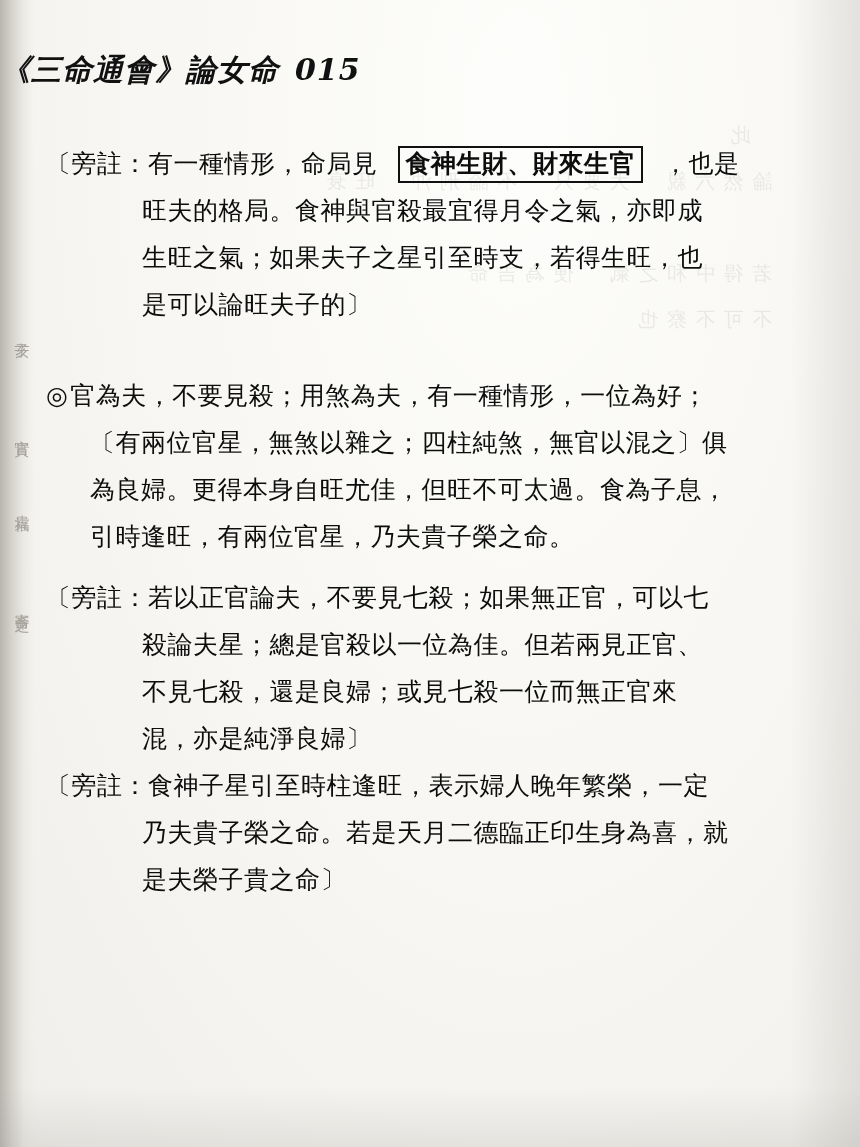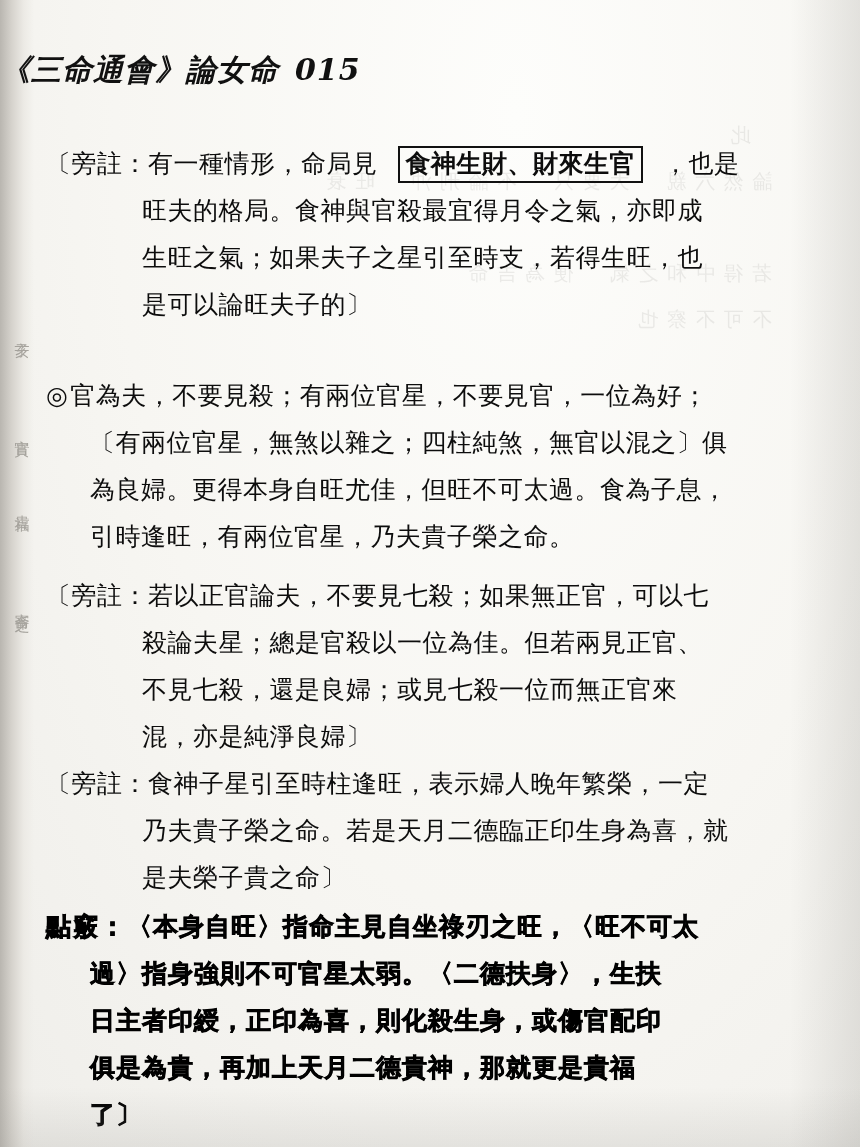--- a/index.html
+++ b/index.html
@@ -99,21 +99,20 @@
     padding-left: 96px;
     text-indent: -96px;
   }
   .indent-hang2 {
     padding-left: 44px;
     text-indent: -44px;
   }
   .indent-hang3 {
     padding-left: 96px;
     text-indent: -96px;
-    font-family: Liberation Mono, monospace;
   }
 
   .boxed {
     border: 2px solid #111;
     padding: 1px 6px 3px 6px;
     margin: 0 20px;
     font-weight: 600;
   }
 
   .bullet-circle {
@@ -170,44 +169,37 @@
   <div id="content">
 
     <div class="block indent-hang">
       <span>〔旁註：有一種情形，命局見</span><span class="boxed">食神生財、財來生官</span><span>，也是</span><br>
       <span>旺夫的格局。食神與官殺最宜得月令之氣，亦即成</span><br>
       <span>生旺之氣；如果夫子之星引至時支，若得生旺，也</span><br>
       <span>是可以論旺夫子的〕</span>
     </div>
 
     <div class="block sp1 indent-hang2">
-      <span class="bullet-circle">◎</span><span>官為夫，不要見殺；有兩位官星，不要見官，一位為好；</span><br>
+      <span class="bullet-circle">◎</span><span>官為夫，不要見殺；用煞為夫，有一種情形，一位為好；</span><br>
       <span>〔有兩位官星，無煞以雜之；四柱純煞，無官以混之〕俱</span><br>
       <span>為良婦。更得本身自旺尤佳，但旺不可太過。食為子息，</span><br>
       <span>引時逢旺，有兩位官星，乃夫貴子榮之命。</span>
     </div>
 
     <div class="block sp2 indent-hang3">
       <span>〔旁註：若以正官論夫，不要見七殺；如果無正官，可以七</span><br>
       <span>殺論夫星；總是官殺以一位為佳。但若兩見正官、</span><br>
       <span>不見七殺，還是良婦；或見七殺一位而無正官來</span><br>
       <span>混，亦是純淨良婦〕</span>
     </div>
 
     <div class="block indent-hang3">
       <span>〔旁註：食神子星引至時柱逢旺，表示婦人晚年繁榮，一定</span><br>
       <span>乃夫貴子榮之命。若是天月二德臨正印生身為喜，就</span><br>
       <span>是夫榮子貴之命〕</span>
     </div>
 
-    <div id="final" class="block indent-hang2">
-      <span class="label">點竅：</span><span>〈本身自旺〉指命主見自坐祿刃之旺，〈旺不可太</span><br>
-      <span>過〉指身強則不可官星太弱。〈二德扶身〉，生扶</span><br>
-      <span>日主者印綬，正印為喜，則化殺生身，或傷官配印</span><br>
-      <span>俱是為貴，再加上天月二德貴神，那就更是貴福</span><br>
-      <span>了〕</span>
-    </div>
 
   </div>
 
   <div id="shade-r"></div>
   <div id="shade-b"></div>
 </div>
 
 </body></html>

